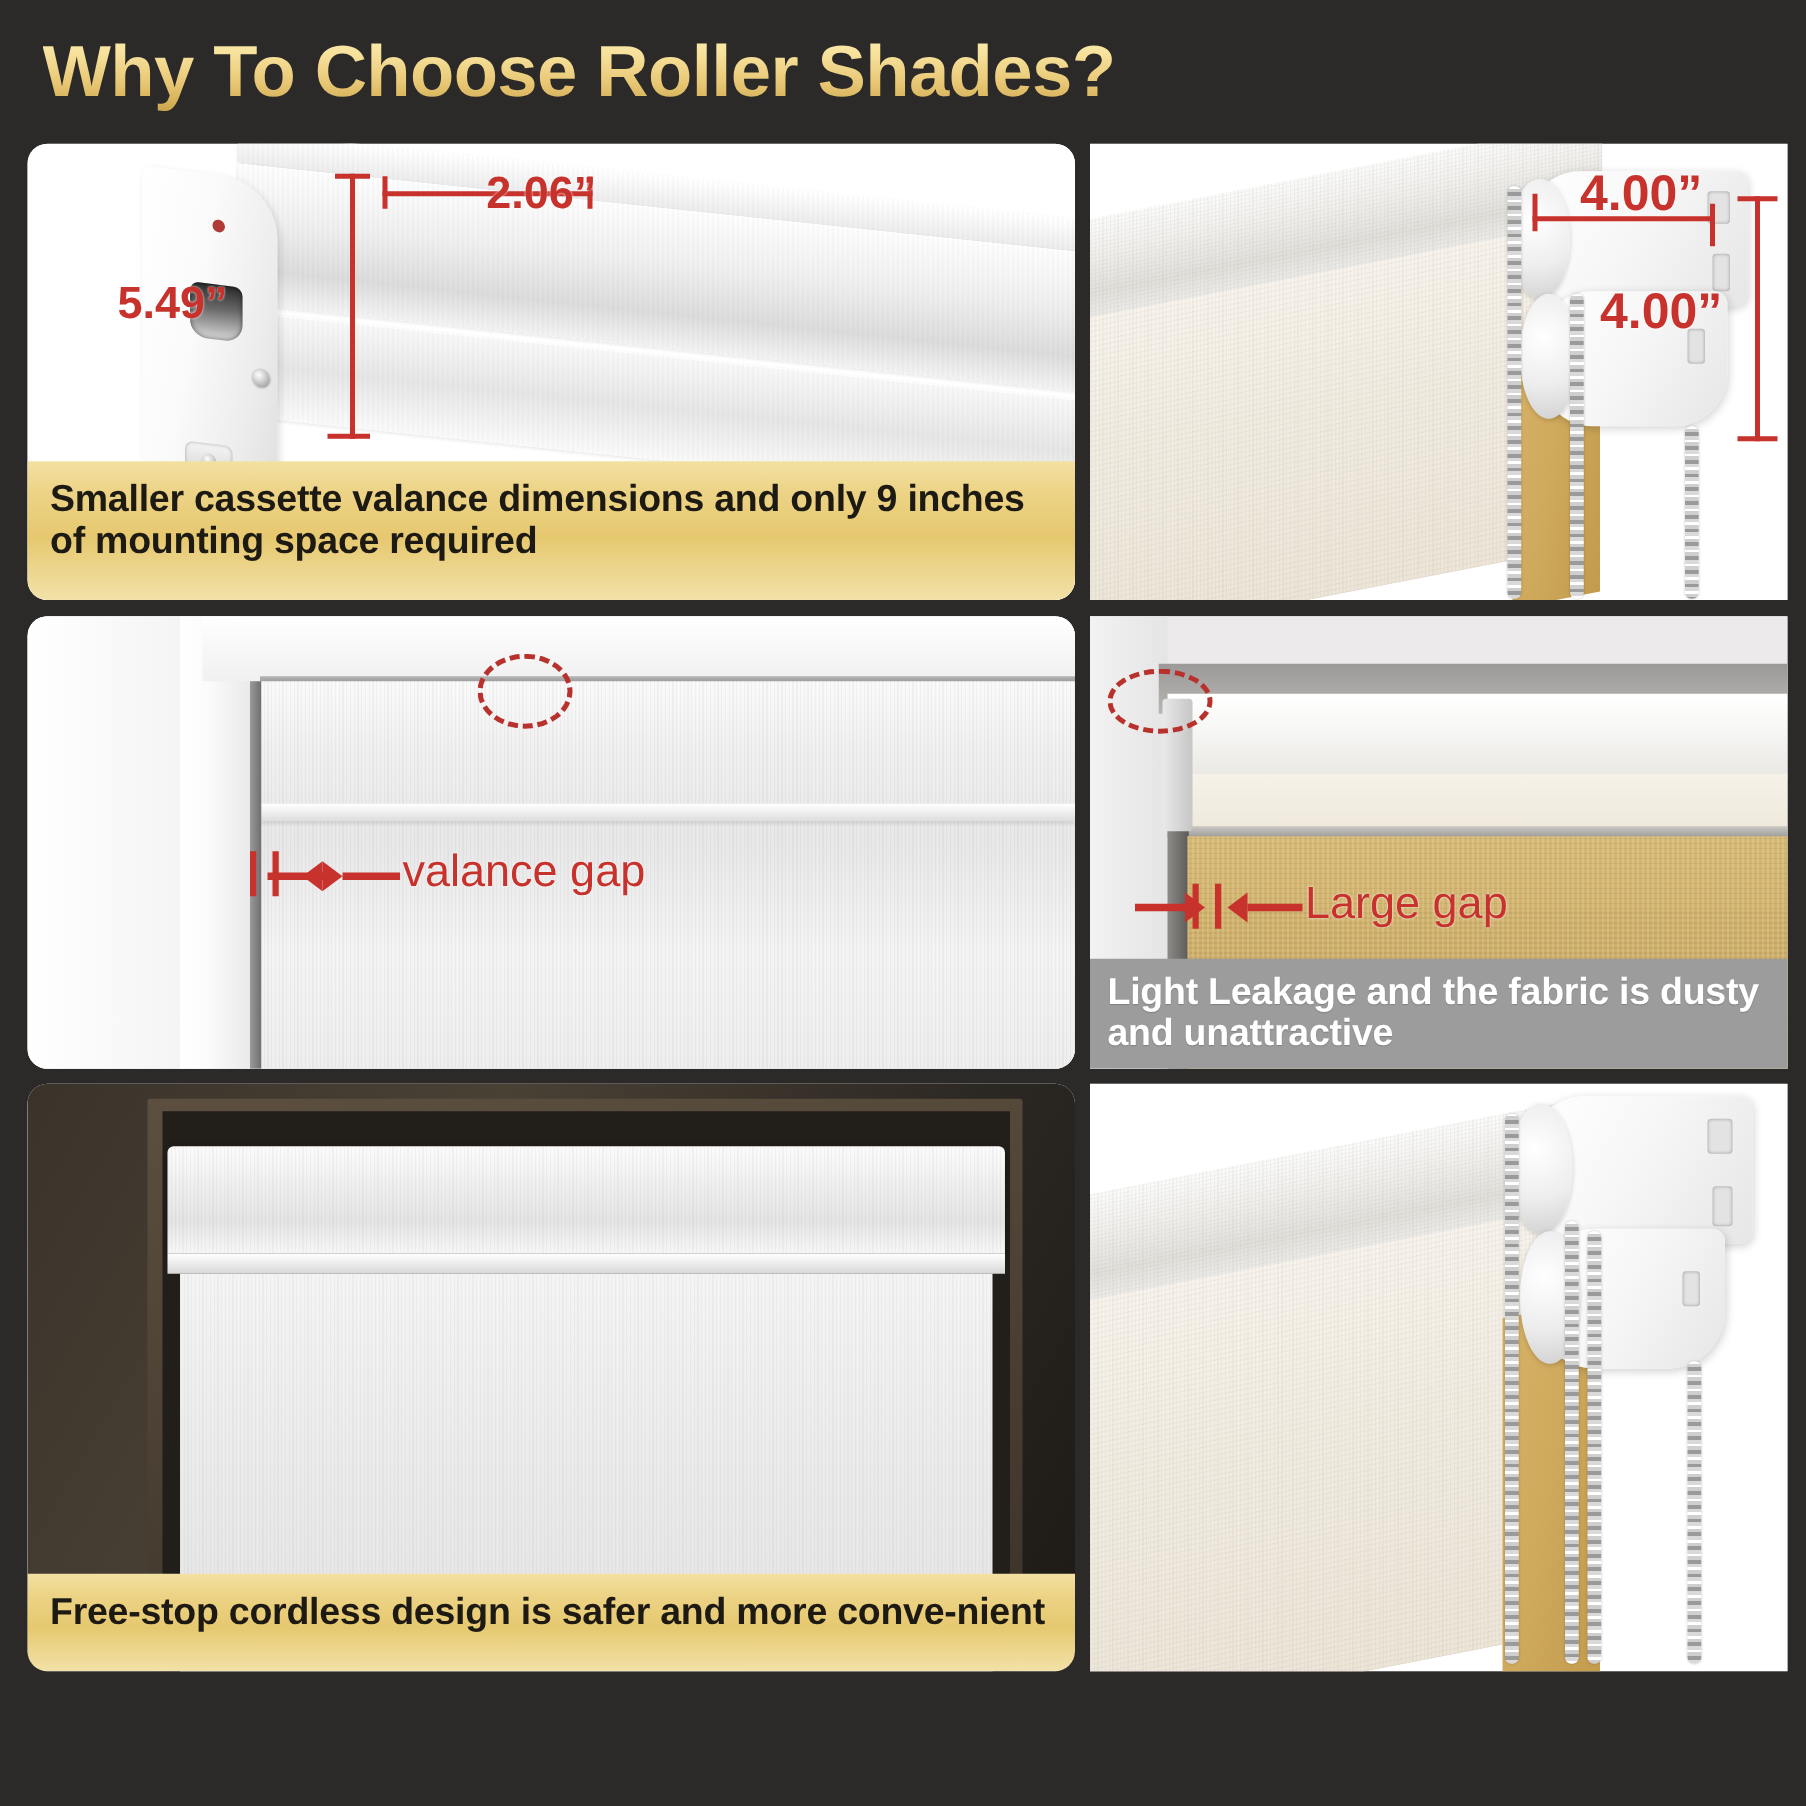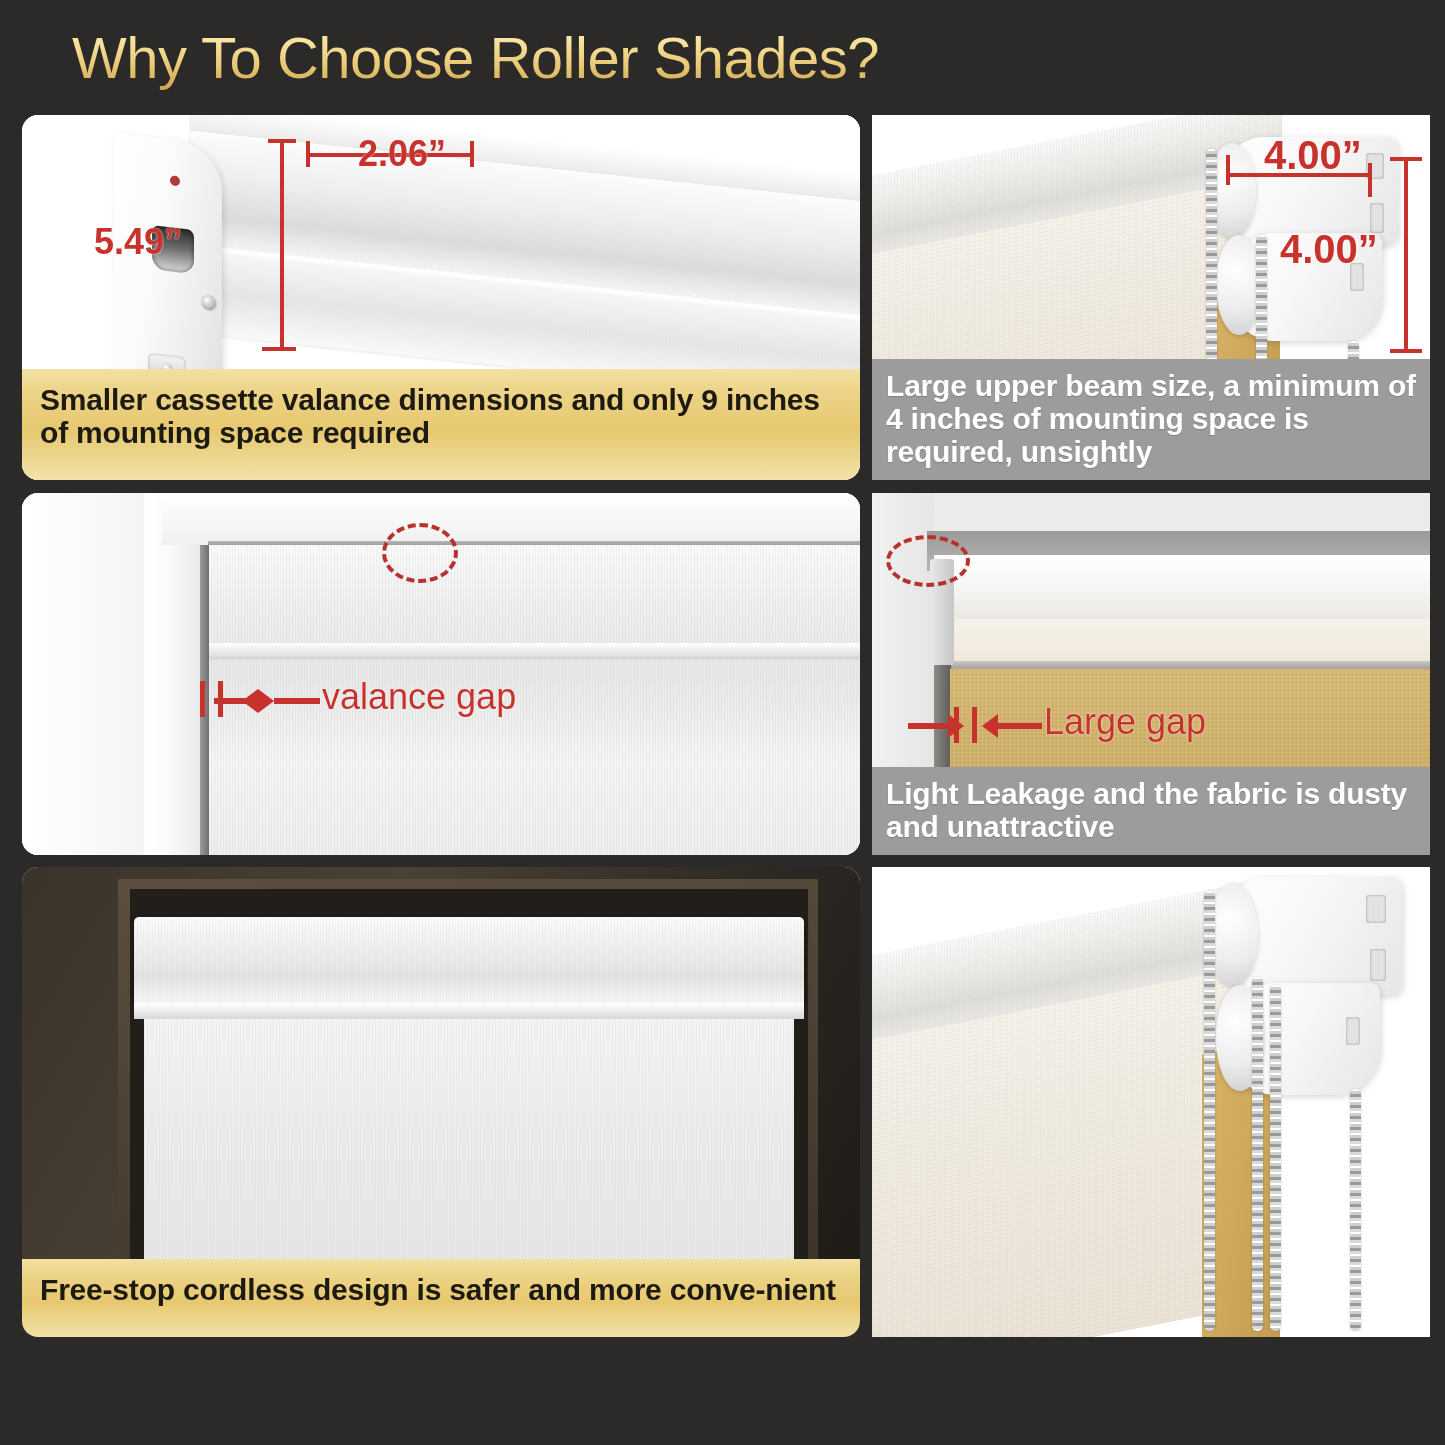--- a/index.html
+++ b/index.html
@@ -7,29 +7,28 @@
     width:1445px; height:1445px;
     background:#2b2a28;
     font-family:"Liberation Sans", sans-serif;
     overflow:hidden;
     position:relative;
   }
 
   
   #page-title {
     position:absolute; left:34px; top:24px;
-    font-size:58px; font-weight:normal;
+    font-size:58px; font-weight:bold;
     letter-spacing:-0.5px;
     background:linear-gradient(180deg,#fdf0b8 0%,#f6e09a 30%,#e9c876 62%,#c9a348 100%);
     -webkit-background-clip:text; background-clip:text;
     color:transparent;
     -webkit-text-fill-color:transparent;
     text-shadow:none;
     white-space:nowrap;
-    margin-left:38px;
   }
   #page-title::after{
     content:"";
   }
 
   
   .grid { position:absolute; left:0; top:110px; width:1445px; height:1335px; }
 
   .panel { position:absolute; overflow:hidden; background:#fff; }
   .panel.left  { left:22px;  width:838px; border-radius:16px; }
@@ -249,21 +248,21 @@
       <div class="p1-endcap">
         <div class="p1-dot"></div>
         <div class="p1-slot"></div>
         <div class="p1-screw1"></div>
         <div class="p1-knob"></div>
       </div>
 
       <div class="dim" style="left:284px; top:38px; width:168px; height:4px;"></div>
       <div class="dim" style="left:284px; top:26px; width:4px; height:26px;"></div>
       <div class="dim" style="left:448px; top:26px; width:4px; height:26px;"></div>
-      <div class="dim-lbl" style="left:336px; top:18px; font-size:36px;">2.06”</div>
+      <div class="dim-lbl" style="left:367px; top:18px; font-size:36px;">2.06”</div>
 
       <div class="dim" style="left:258px; top:24px; width:4px; height:212px;"></div>
       <div class="dim" style="left:246px; top:24px; width:28px; height:4px;"></div>
       <div class="dim" style="left:240px; top:232px; width:34px; height:4px;"></div>
       <div class="dim-lbl" style="left:72px; top:106px; font-size:36px;">5.49”</div>
     </div>
 
     <div class="caption caption-gold">Smaller cassette valance dimensions and only 9 inches of mounting space required</div>
   </div>
 
@@ -303,21 +302,20 @@
       <div class="dim" style="left:354px; top:40px; width:4px; height:30px;"></div>
       <div class="dim" style="left:496px; top:48px; width:4px; height:34px;"></div>
       <div class="dim-lbl" style="left:392px; top:18px; font-size:40px;">4.00”</div>
 
       <div class="dim" style="left:532px; top:42px; width:4px; height:196px;"></div>
       <div class="dim" style="left:518px; top:42px; width:32px; height:4px;"></div>
       <div class="dim" style="left:518px; top:234px; width:32px; height:4px;"></div>
       <div class="dim-lbl" style="left:408px; top:112px; font-size:40px;">4.00”</div>
     </div>
 
-    <div class="caption caption-gray">Large upper beam size, a minimum of 4 inches of mounting space is required, unsightly</div>
   </div>
 
   <div class="panel left row2">
     <div class="media">
       <div class="p3-bg"></div>
       <div class="p3-wall"></div>
       <div class="p3-casing"></div>
       <div class="p3-head"></div>
       <div class="p3-topline"></div>
       <div class="p3-shade">

